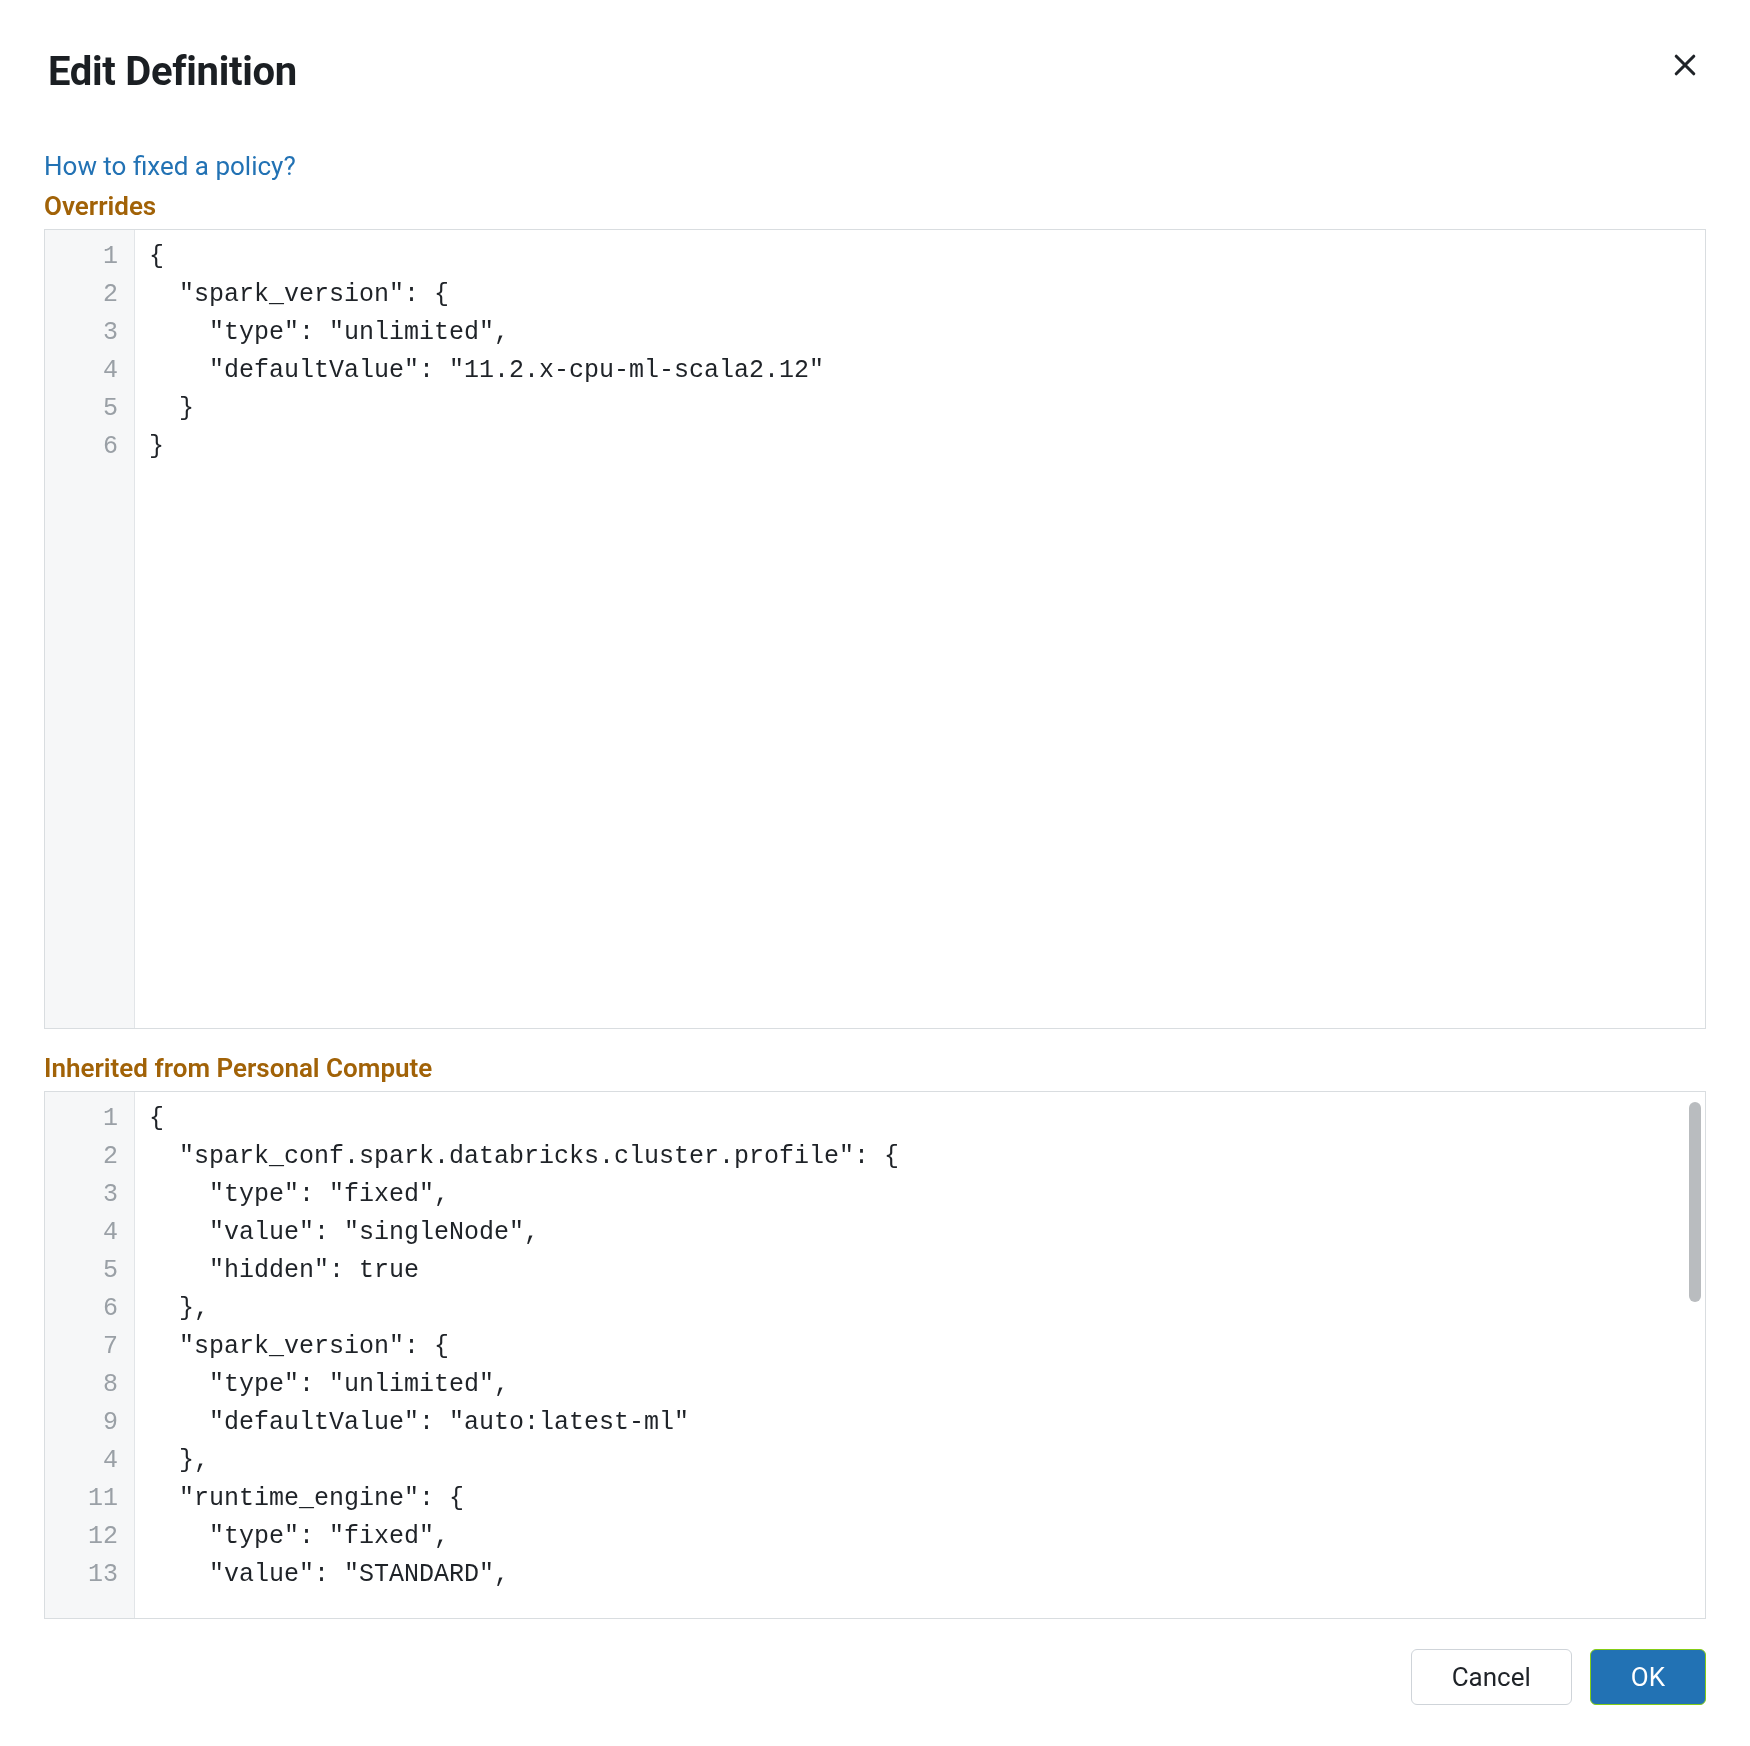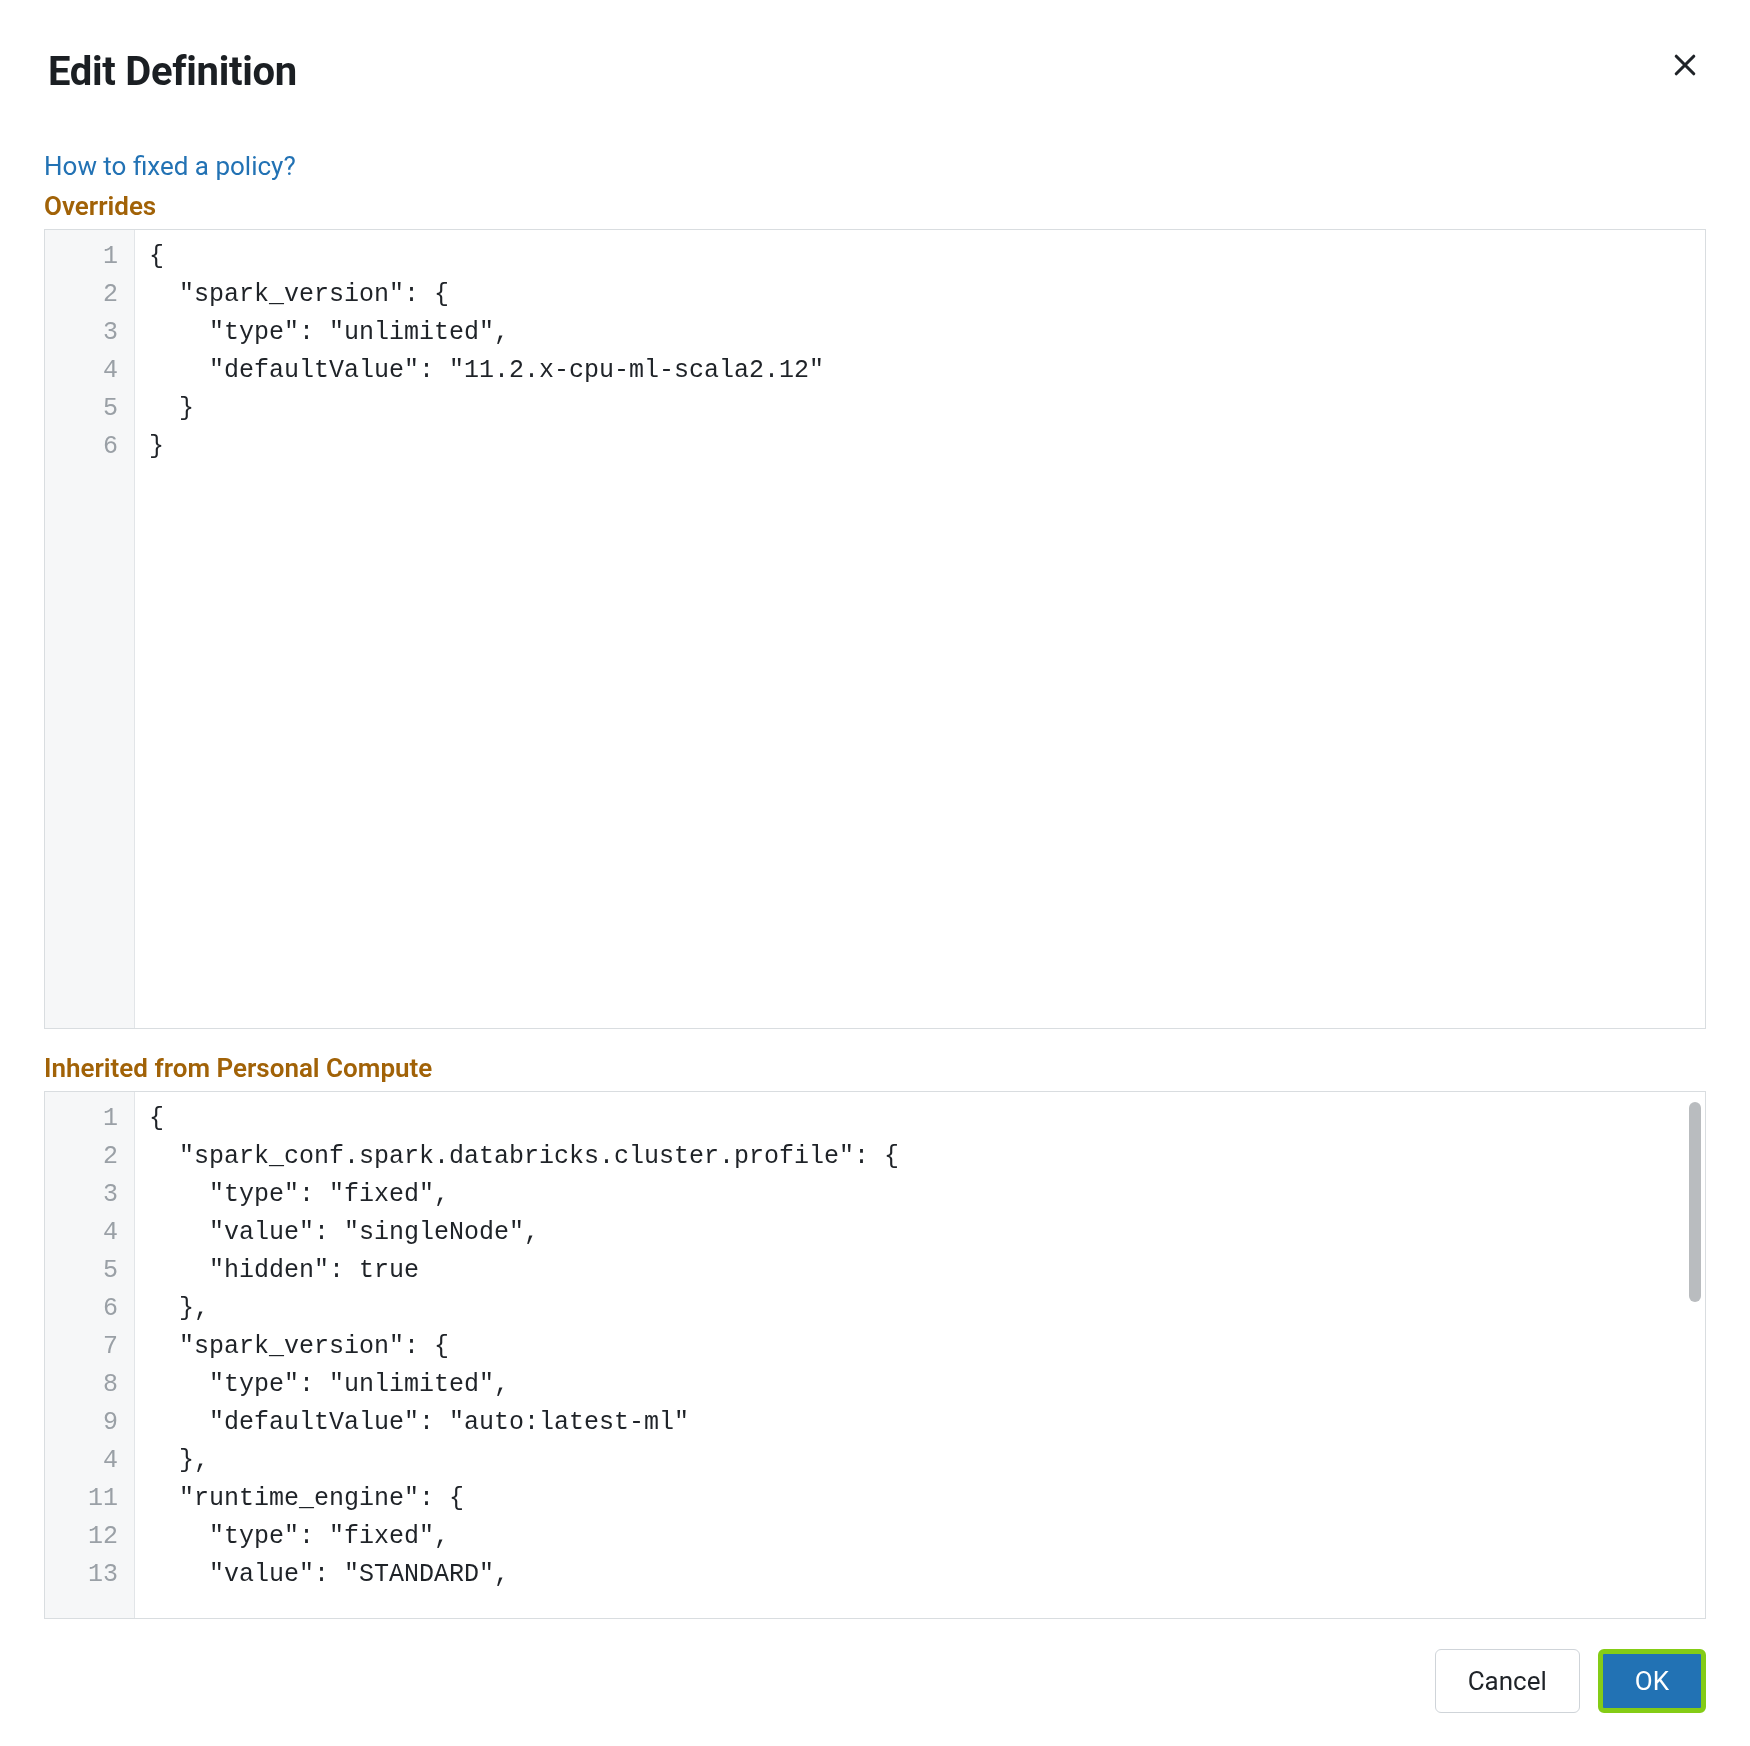--- a/index.html
+++ b/index.html
@@ -97,33 +97,33 @@
       border-radius: 6px;
     }
     .footer {
       display: flex;
       justify-content: flex-end;
       gap: 18px;
       margin-top: 30px;
     }
     .btn {
       font-size: 26px;
-      padding: 12px 32px;
+      padding: 12px 40px;
       border-radius: 6px;
       cursor: pointer;
       font-family: inherit;
     }
     .btn-secondary {
       background: #ffffff;
       border: 1px solid #cfd4d9;
       color: #1f2328;
     }
     .btn-primary {
       background: #2272b4;
-      border: 5px solid #84cc16;
+      border: 1px solid #84cc16;
       color: #ffffff;
     }
   </style>
 </head>
 <body>
 
 
 
 <div class="header-row">
   <h1 class="title">Edit Definition</h1>

